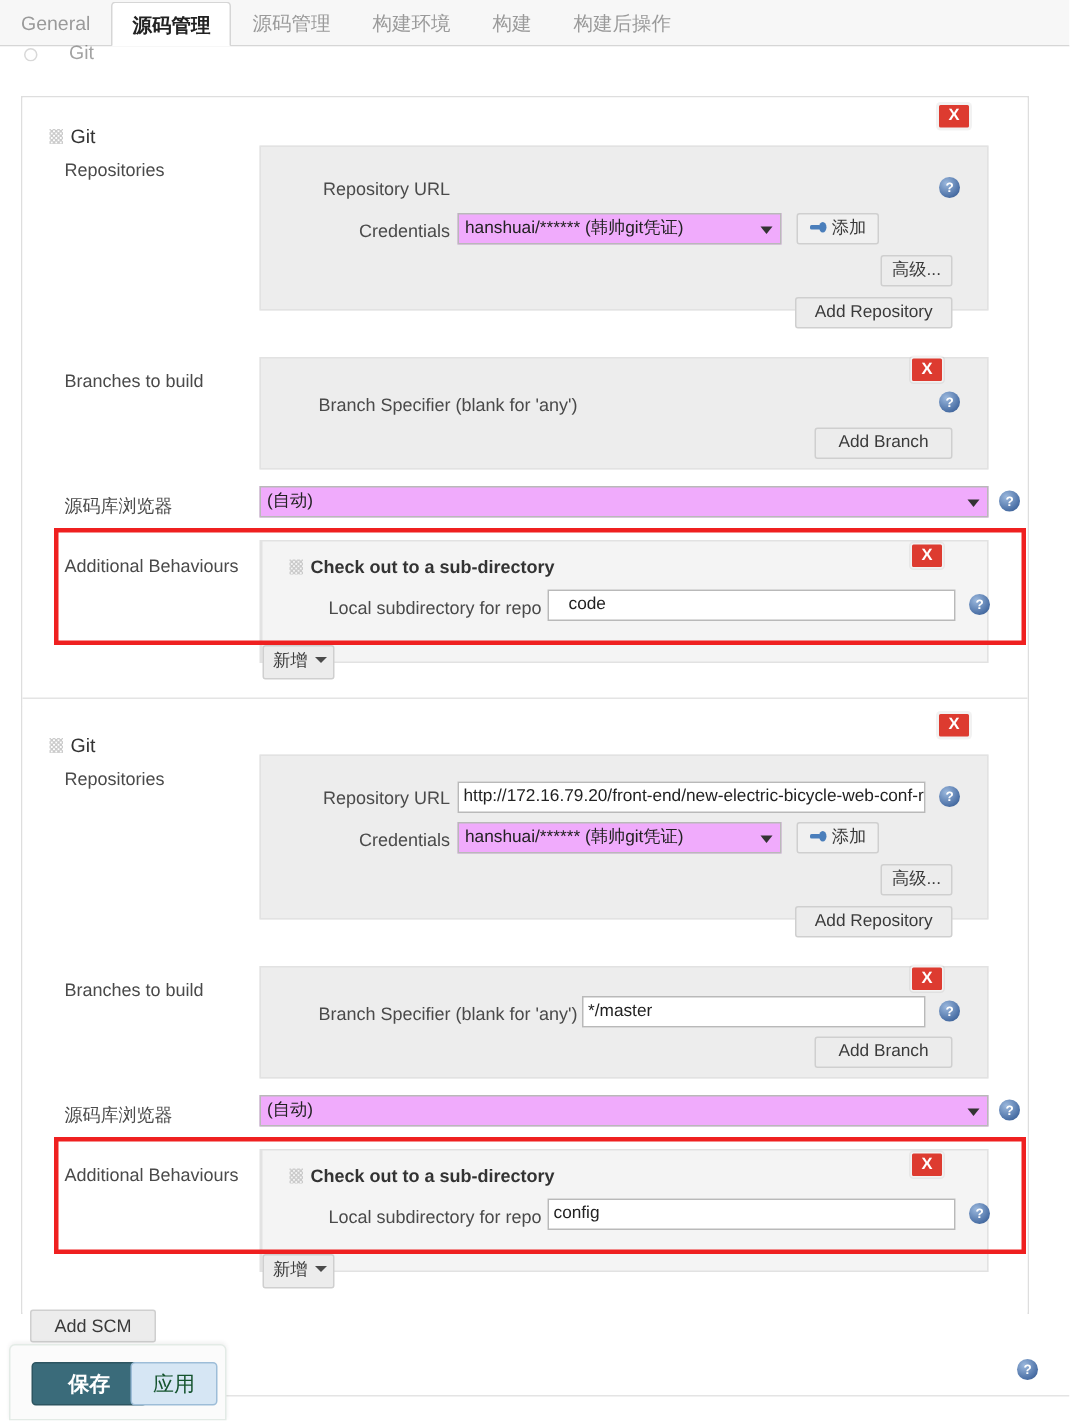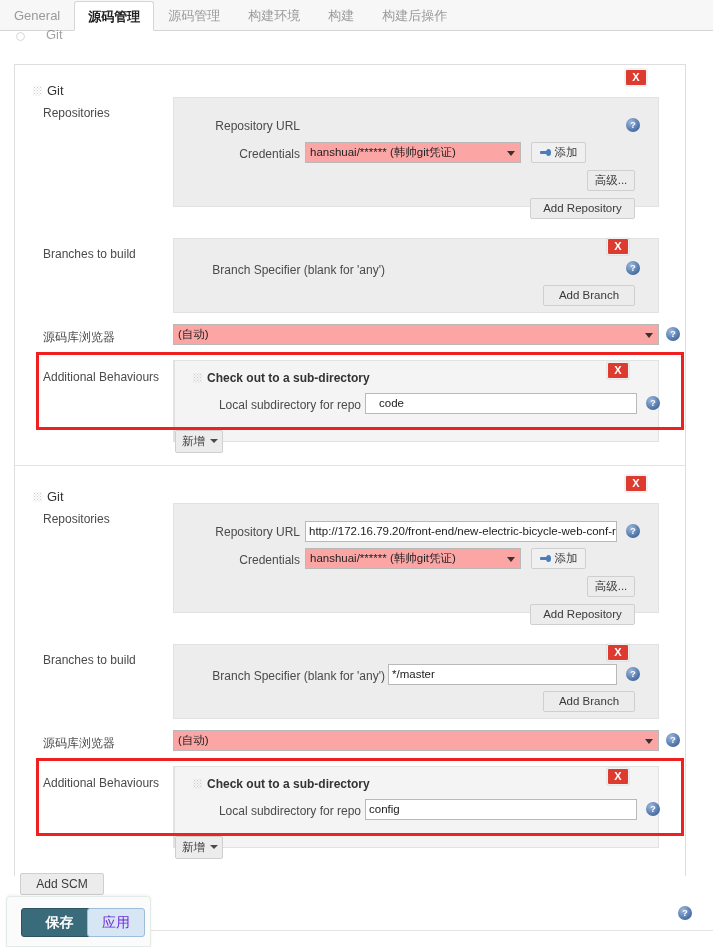--- a/index.html
+++ b/index.html
@@ -119,21 +119,21 @@
     height: 21px;
     line-height: 19px;
     padding: 0 3px;
     font-size: 11.5px;
     color: #222;
     overflow: hidden;
     white-space: nowrap;
   }
   .sel {
     position: absolute;
-    background: #fca5a5;
+    background: #f0abfc;
     border: 1px solid #b9b9b9;
     height: 21px;
     line-height: 19px;
     padding: 0 18px 0 4px;
     font-size: 11.5px;
     color: #222;
     overflow: hidden;
     white-space: nowrap;
   }
   .sel .caret {
@@ -249,21 +249,21 @@
     text-align: center;
     line-height: 27px;
     cursor: pointer;
   }
   .btn-apply {
     position: absolute; left: 80px; top: 11px;
     width: 58px; height: 29px;
     background: #d6e6f4;
     border: 1px solid #9dbdd8;
     border-radius: 3px;
-    color: #6d28d9;
+    color: #14532d;
     font-size: 14px;
     text-align: center;
     line-height: 27px;
     cursor: pointer;
   }
 
   .hr-light {
     position: absolute;
     background: #e4e4e4;
     height: 1px;

